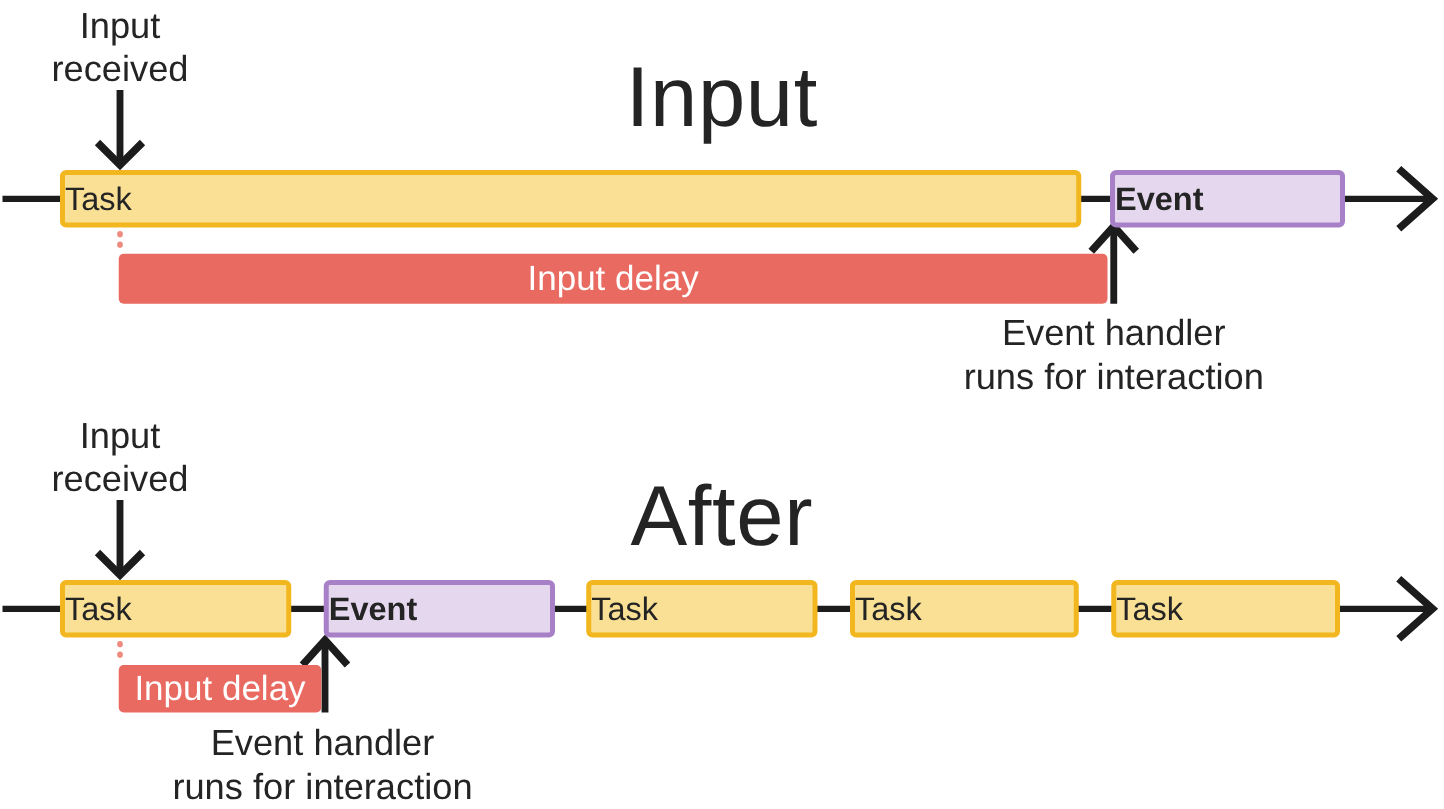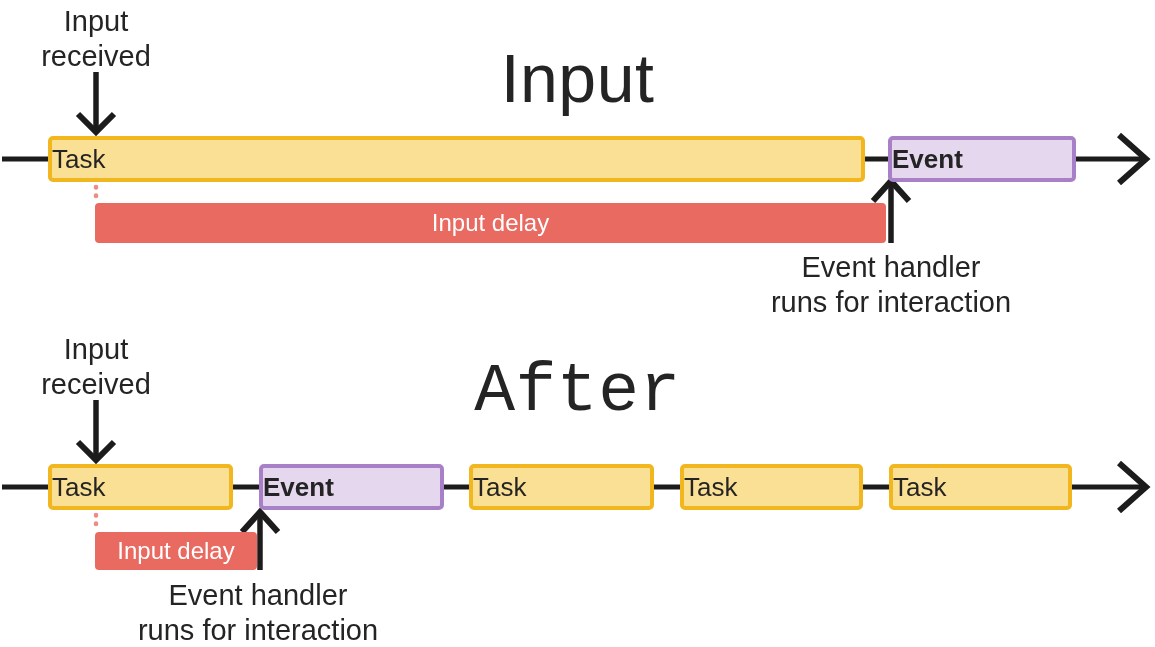--- a/index.html
+++ b/index.html
@@ -48,21 +48,21 @@
   .task  { background: var(--task-fill);  border: 4px solid var(--task-border); }
   .event { background: var(--event-fill); border: 4px solid var(--event-border); font-weight: bold; }
   .delay {
     position: absolute;
     box-sizing: border-box;
     display: flex;
     align-items: center;
     justify-content: center;
     background: var(--delay-fill);
     color: var(--delay-text);
-    font-size: 24px;
+    font-size: 28px;
     border-radius: 4px;
     z-index: 2;
   }
 
   
   .before-task  { left: 48px;  top: 136px; width: 817px; height: 46px; }
   .before-event { left: 888px; top: 136px; width: 188px; height: 46px; }
   .before-delay { left: 95px;  top: 203px; width: 791px; height: 40px; }
 
   
@@ -78,21 +78,21 @@
     left: 0;
     width: 1155px;
     text-align: center;
     font-size: 68px;
     line-height: 1;
     color: var(--text);
     z-index: 3;
     letter-spacing: 0.5px;
   }
   .before-title { top: 44px; }
-  .after-title  { top: 358px; font-family: Liberation Mono, monospace; }
+  .after-title  { top: 379px; }
 
   .note {
     position: absolute;
     text-align: center;
     font-size: 29px;
     line-height: 1.2;
     color: var(--text);
     z-index: 3;
   }
   .note span { display: block; }

